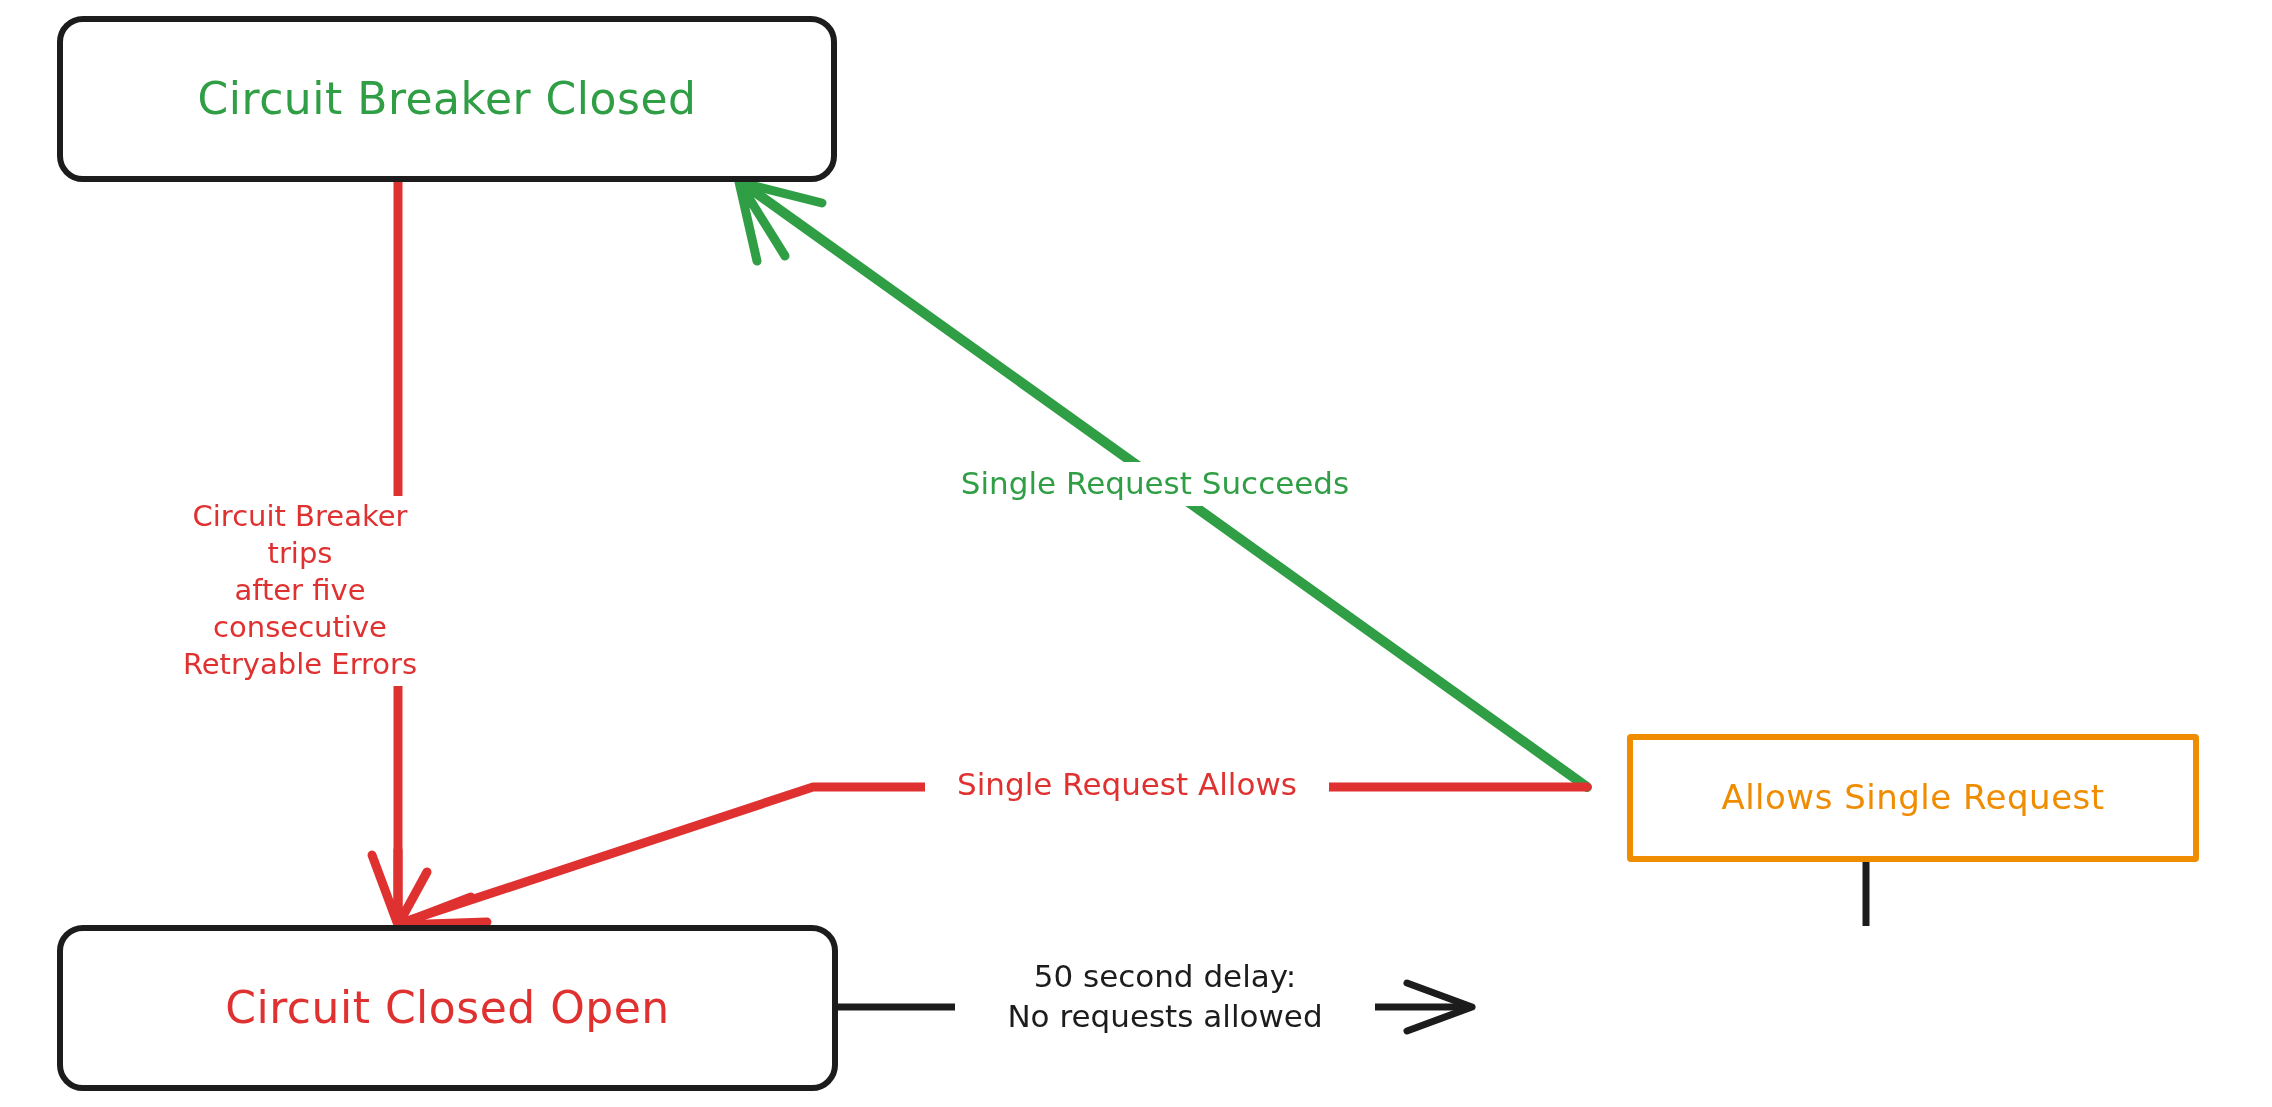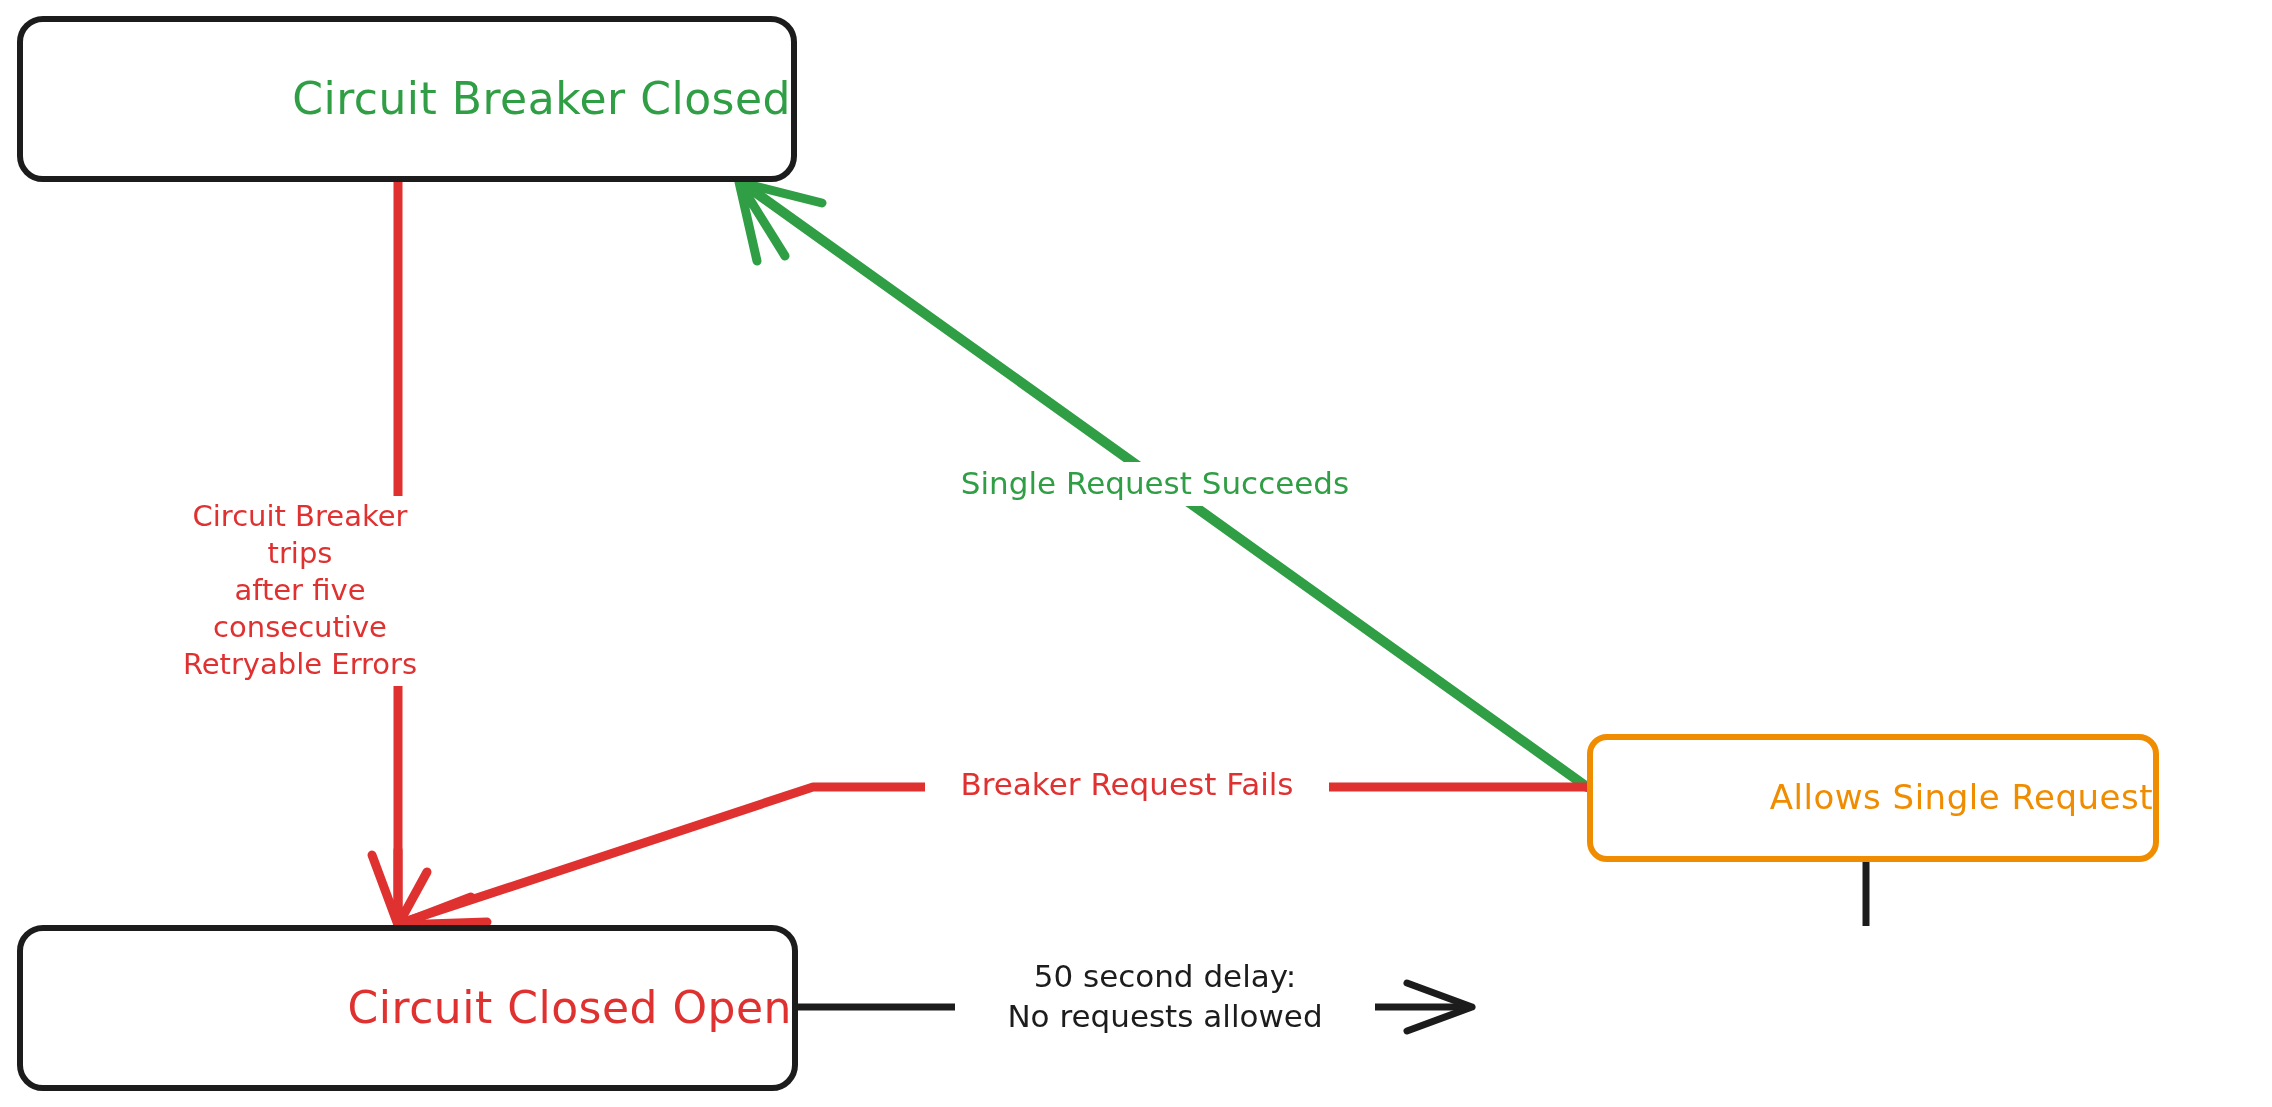--- a/index.html
+++ b/index.html
@@ -23,31 +23,32 @@
     top: 0;
     width: 2272px;
     height: 1107px;
   }
   .node {
     position: absolute;
     box-sizing: border-box;
     background: #ffffff;
     display: flex;
     align-items: center;
-    justify-content: flex-end;
+    justify-content: center;
     text-align: center;
     z-index: 3;
+    margin-left: 40px;
   }
   .node-dark {
     border: 6px solid #1c1c1c;
     border-radius: 26px;
   }
   .node-orange {
     border: 6px solid #f08c00;
-    border-radius: 20px;
+    border-radius: 4px;
   }
   .node-label {
     font-family: "DejaVu Sans", sans-serif;
     font-weight: 400;
     letter-spacing: 0.5px;
     line-height: 1.15;
     white-space: nowrap;
   }
   #node-closed       { left: 17px;   top: 16px;   width: 780px; height: 166px; }
   #node-open         { left: 17px;   top: 925px;  width: 781px; height: 166px; }
@@ -132,18 +133,18 @@
   <div class="node node-orange" id="node-allows">
     <span class="node-label" id="label-allows">Allows Single Request</span>
   </div>
 
   <div class="edge-label" id="edgelabel-trips">Circuit Breaker trips
 after five consecutive
 Retryable Errors</div>
 
   <div class="edge-label" id="edgelabel-succeeds">Single Request Succeeds</div>
 
-  <div class="edge-label" id="edgelabel-fails">Breaker Request Fails</div>
+  <div class="edge-label" id="edgelabel-fails">Single Request Allows</div>
 
   <div class="edge-label" id="edgelabel-delay">50 second delay:
 No requests allowed</div>
 
 </div>
 
 </body></html>

